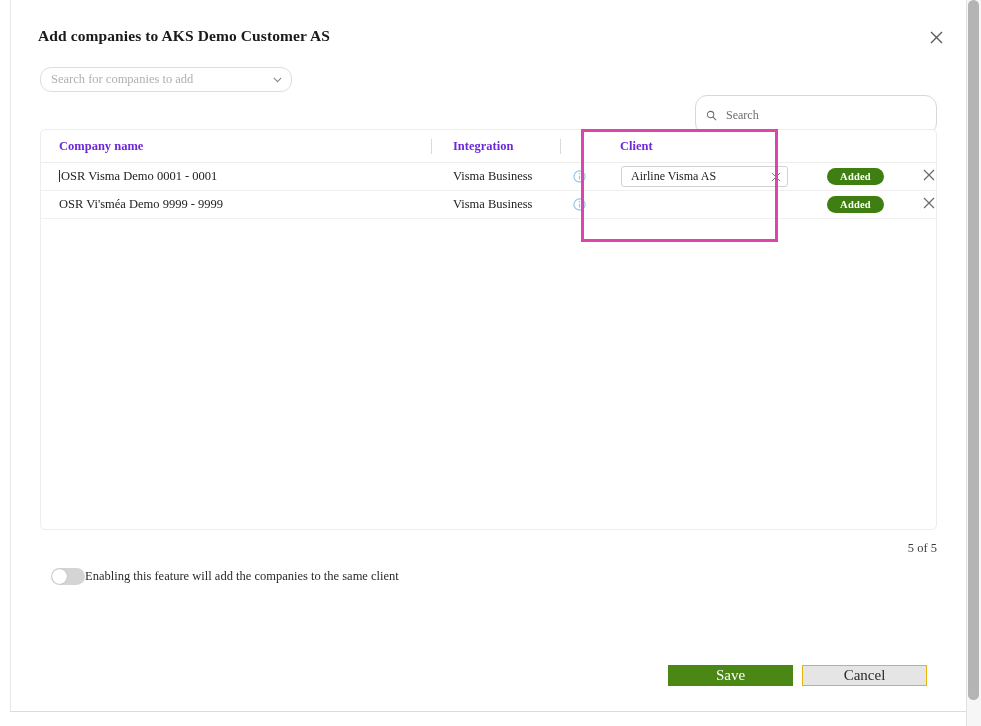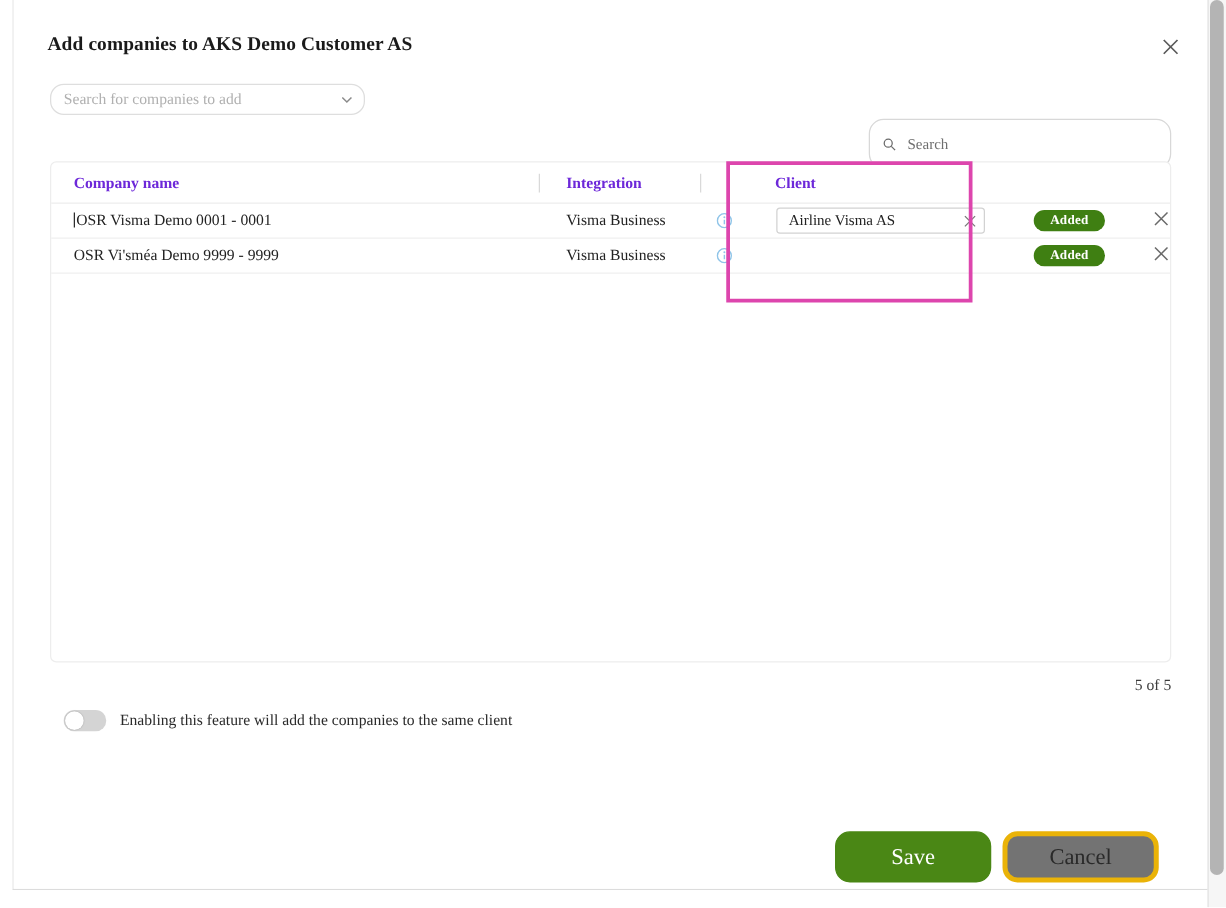--- a/index.html
+++ b/index.html
@@ -243,21 +243,21 @@
     font-size: 12.5px;
     color: #3c3c3c;
   }
 
   
   .toggle-row {
     position: absolute;
     left: 40px; top: 568px;
     display: flex;
     align-items: center;
-    gap: 11px;
+    gap: 0;
   }
   .toggle {
     width: 34px; height: 17px;
     border-radius: 9px;
     background: #d4d4d4;
     position: relative;
     cursor: pointer;
     flex: none;
   }
   .toggle .knob {
@@ -269,41 +269,41 @@
     box-shadow: 0 0 1px rgba(0,0,0,.35);
   }
   .toggle-label {
     font-size: 12.5px;
     color: #2a2a2a;
   }
 
   
   .btn {
     position: absolute;
-    height: 41px;
-    border-radius: 12px;
-    font-size: 18px;
+    height: 21px;
+    border-radius: 0;
+    font-size: 15px;
     display: flex;
     align-items: center;
     justify-content: center;
     cursor: pointer;
   }
   .btn-save {
     left: 657px; top: 665px;
     width: 125px;
     background: #4a8715;
     color: #ffffff;
     border: 1px solid #4a8715;
   }
   .btn-cancel {
     left: 791px; top: 665px;
     width: 125px;
-    background: #737373;
+    background: #e5e5e5;
     color: #2a2a2a;
-    border: 4px solid #eab308;
+    border: 1px solid #eab308;
   }
 </style>
 </head>
 <body>
 
 <div id="page">
 
   <div class="frame-left"></div>
   <div class="frame-bottom"></div>
 

